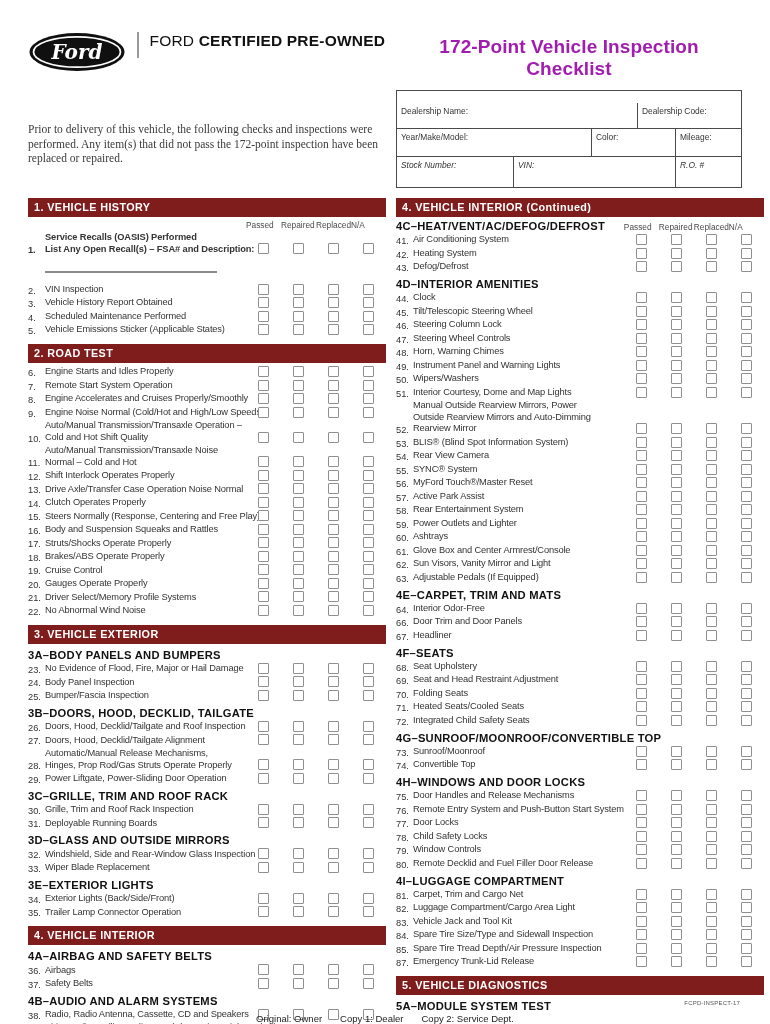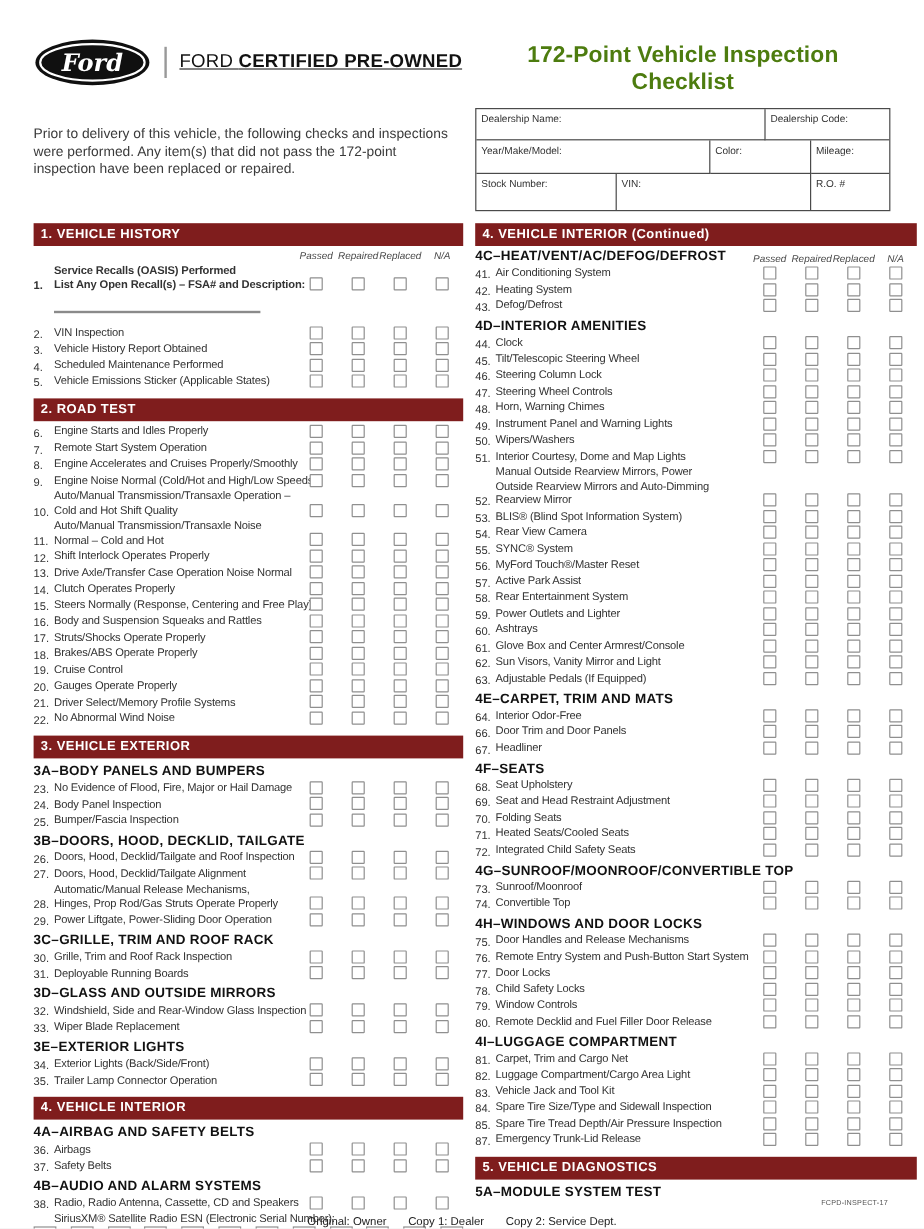--- a/index.html
+++ b/index.html
@@ -6,51 +6,51 @@
   html,body { background:#e8e8e8; }
   body { font-family:"Liberation Sans", sans-serif; }
   .page {
     position:relative; width:770px; height:1024px; margin:0 auto;
     background:#ffffff; color:#333; overflow:hidden; padding:30px 28px 0 28px;
   }
   .top { display:flex; }
   .top-left { width:358px; flex:none; }
   .top-right { flex:1; padding-left:10px; }
 
-  .logo-row { display:flex; align-items:center; margin-top:2px;text-decoration:underline; }
+  .logo-row { display:flex; margin-top:2px; }
   .logo-divider { width:1.5px; height:26px; background:#999; margin:0 11px; }
   .brand-line { font-size:15.5px; color:#111; letter-spacing:.2px; white-space:nowrap; }
   .brand-line .b { font-weight:800; }
 
-  .intro { margin-top:33px; font-size:11.5px; line-height:1.28; color:#3a3a3a; width:352px; }
+  .intro { margin-top:50px; font-size:11.5px; line-height:1.28; color:#3a3a3a; width:352px;font-family:Liberation Serif, serif; }
 
-  .doc-title { font-size:19px; font-weight:800; color:#4d7c0f; text-align:center; margin-top:6px; letter-spacing:.1px; }
+  .doc-title { font-size:19px; font-weight:800; color:#a21caf; text-align:center; margin-top:6px; letter-spacing:.1px; }
 
   .dealer-table { border:1px solid #4a4a4a; margin-top:10px; font-size:8.4px; color:#333; }
   .dt-row { display:grid; }
-  .dt-row1 { grid-template-columns:241px 1fr; height:26px; }
+  .dt-row1 { grid-template-columns:241px 1fr; height:26px;margin-top:12px; }
   .dt-row2 { grid-template-columns:195px 84px 1fr; height:28px; }
   .dt-row3 { grid-template-columns:117px 162px 1fr; height:30px; }
   .dt-cell { border-right:1px solid #4a4a4a; border-bottom:1px solid #4a4a4a; padding:3px 4px; }
   .dt-cell:last-child { border-right:none; }
-  .dt-row:last-child .dt-cell { border-bottom:none; }
+  .dt-row:last-child .dt-cell { border-bottom:none;font-style:italic; }
 
   .columns { display:flex; margin-top:10px; }
   .col-left { width:358px; flex:none; }
   .col-right { flex:1; padding-left:10px; }
 
   .section + .section { margin-top:8px; }
   .bar {
     background:#7f1d1d; color:#fff; font-weight:700; font-size:10.8px;
     letter-spacing:.4px; padding:3px 6px 4px 6px; margin-bottom:3px;
   }
   .colhdr-row { display:flex; align-items:flex-end; margin:1px 0 2px 0; }
   .colhdr-left { flex:1; }
   .colhdr-labels { display:flex; flex:none; width:140px; }
-  .colhdr-label { width:35px; text-align:center; font-size:8.3px; color:#4a4a4a;font-style:italic; }
+  .colhdr-label { width:35px; font-size:8.3px; color:#4a4a4a; }
 
   .subhead { font-weight:700; font-size:11.2px; color:#111; letter-spacing:.25px; margin:5px 0 2px 0; white-space:nowrap; }
   .colhdr-left.subhead { margin:0; }
 
   .item-row { display:flex; align-items:flex-end; margin-bottom:1.5px; }
   .item-num { width:17px; flex:none; font-size:9.3px; color:#333; }
   .item-label { flex:1; min-width:0; }
   .item-line { font-size:9.3px; line-height:1.26; color:#333; letter-spacing:-.15px; white-space:nowrap; }
   .item-row.bold .item-line, .item-row.bold .item-num { font-weight:700; letter-spacing:-.1px; }
   .boxes { display:flex; flex:none; width:140px; }

